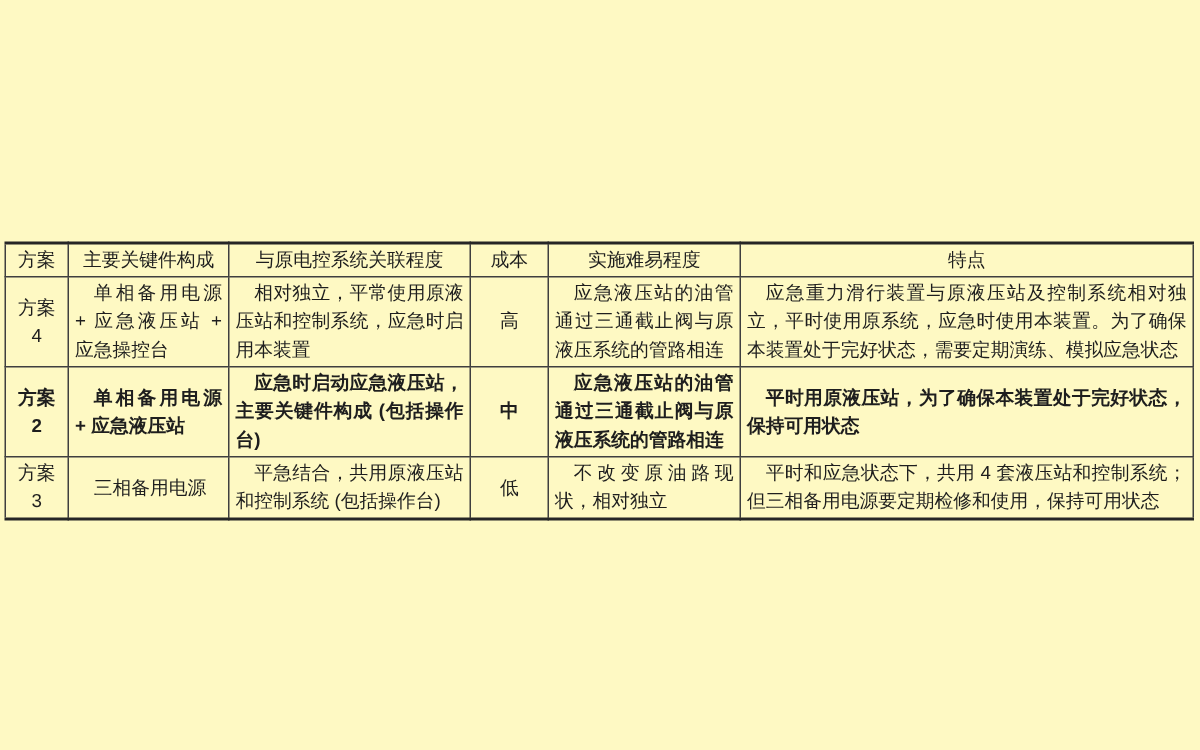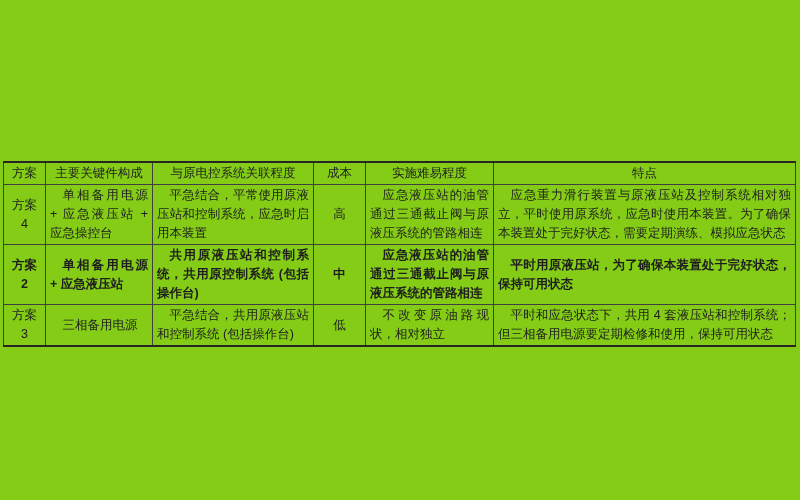--- a/index.html
+++ b/index.html
@@ -4,21 +4,21 @@
 <style>
   html, body {
     margin: 0;
     padding: 0;
     background: #ffffff;
   }
   .page {
     position: relative;
     width: 800px;
     height: 500px;
-    background: #84cc16;
+    background: #fef9c3;
     overflow: hidden;
     font-family: "Liberation Sans", sans-serif;
   }
   table.doc-table {
     position: absolute;
     left: 3px;
     top: 161px;
     width: 792px;
     table-layout: fixed;
     border-collapse: collapse;
@@ -72,29 +72,29 @@
         <th>与原电控系统关联程度</th>
         <th>成本</th>
         <th>实施难易程度</th>
         <th>特点</th>
       </tr>
     </thead>
     <tbody>
       <tr class="row-1">
         <td class="cell-center">方案 4</td>
         <td class="cell-para">单相备用电源 + 应急液压站 + 应急操控台</td>
-        <td class="cell-para">平急结合，平常使用原液压站和控制系统，应急时启用本装置</td>
+        <td class="cell-para">相对独立，平常使用原液压站和控制系统，应急时启用本装置</td>
         <td class="cell-center">高</td>
         <td class="cell-para">应急液压站的油管通过三通截止阀与原液压系统的管路相连</td>
         <td class="cell-para">应急重力滑行装置与原液压站及控制系统相对独立，平时使用原系统，应急时使用本装置。为了确保本装置处于完好状态，需要定期演练、模拟应急状态</td>
       </tr>
       <tr class="row-2">
         <td class="cell-center">方案 2</td>
         <td class="cell-para">单相备用电源 + 应急液压站</td>
-        <td class="cell-para">共用原液压站和控制系统，共用原控制系统 (包括操作台)</td>
+        <td class="cell-para">应急时启动应急液压站，主要关键件构成 (包括操作台)</td>
         <td class="cell-center">中</td>
         <td class="cell-para">应急液压站的油管通过三通截止阀与原液压系统的管路相连</td>
         <td class="cell-para">平时用原液压站，为了确保本装置处于完好状态，保持可用状态</td>
       </tr>
       <tr class="row-3">
         <td class="cell-center">方案 3</td>
         <td class="cell-para">三相备用电源</td>
         <td class="cell-para">平急结合，共用原液压站和控制系统 (包括操作台)</td>
         <td class="cell-center">低</td>
         <td class="cell-para">不改变原油路现状，相对独立</td>

